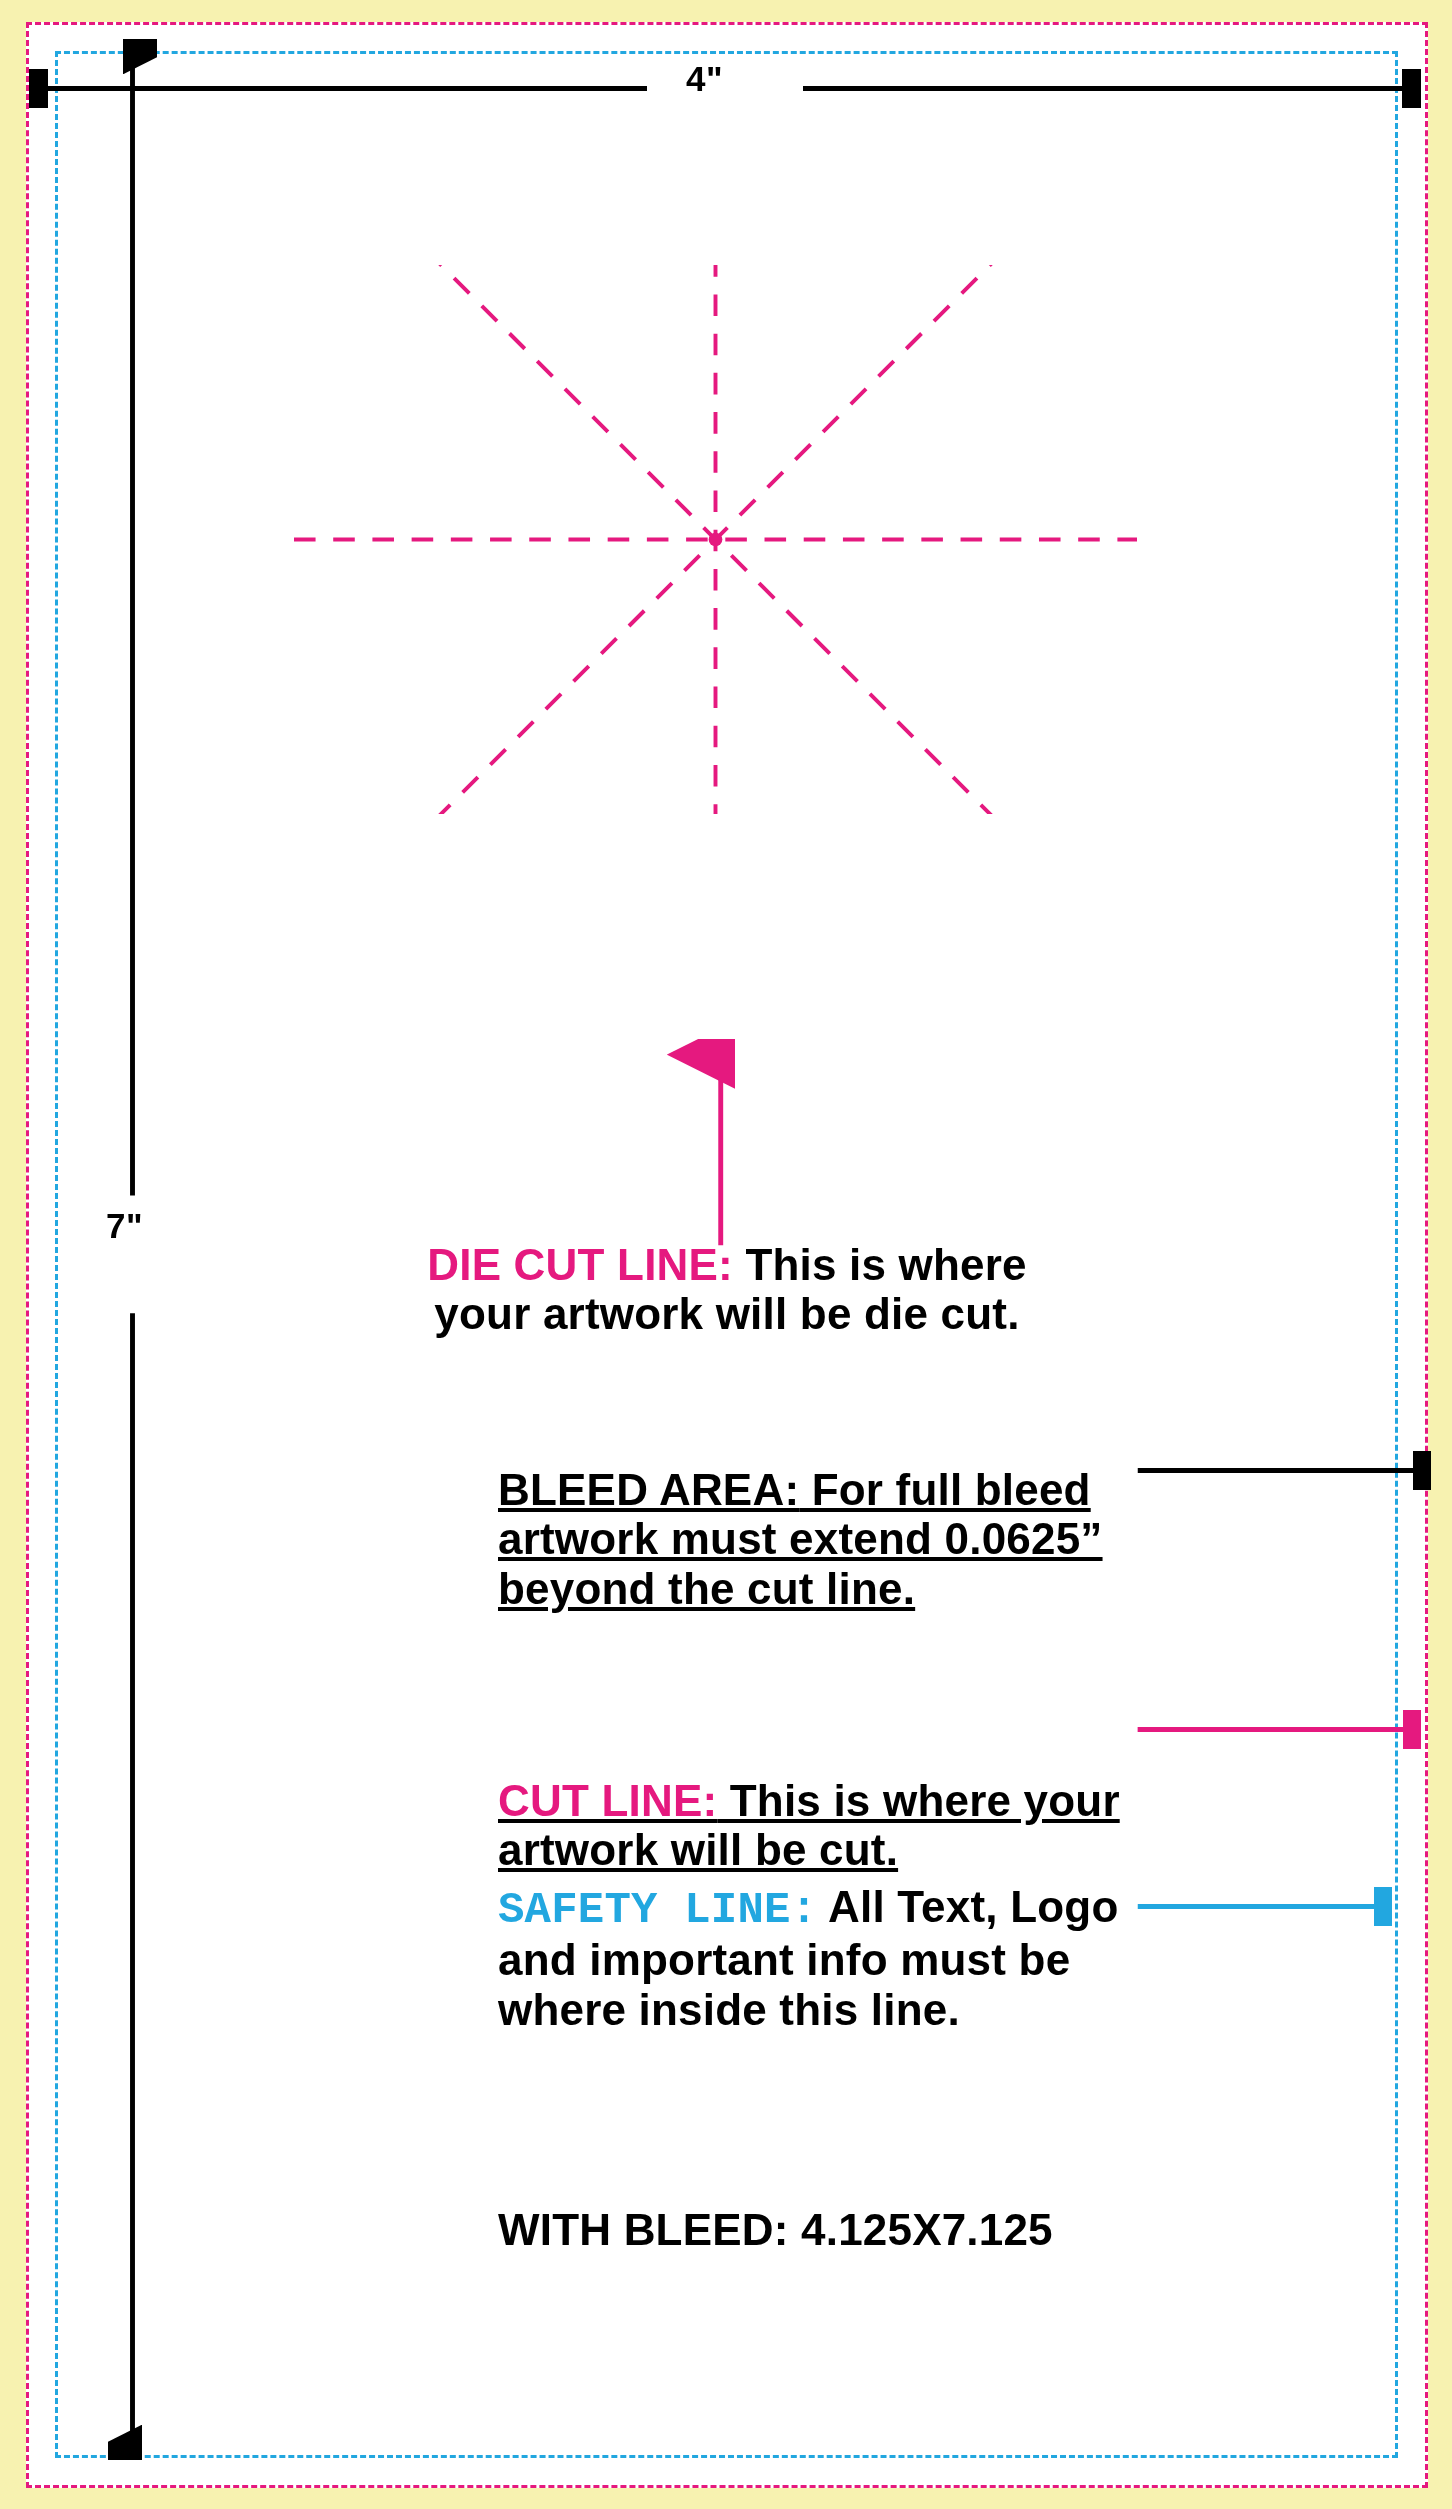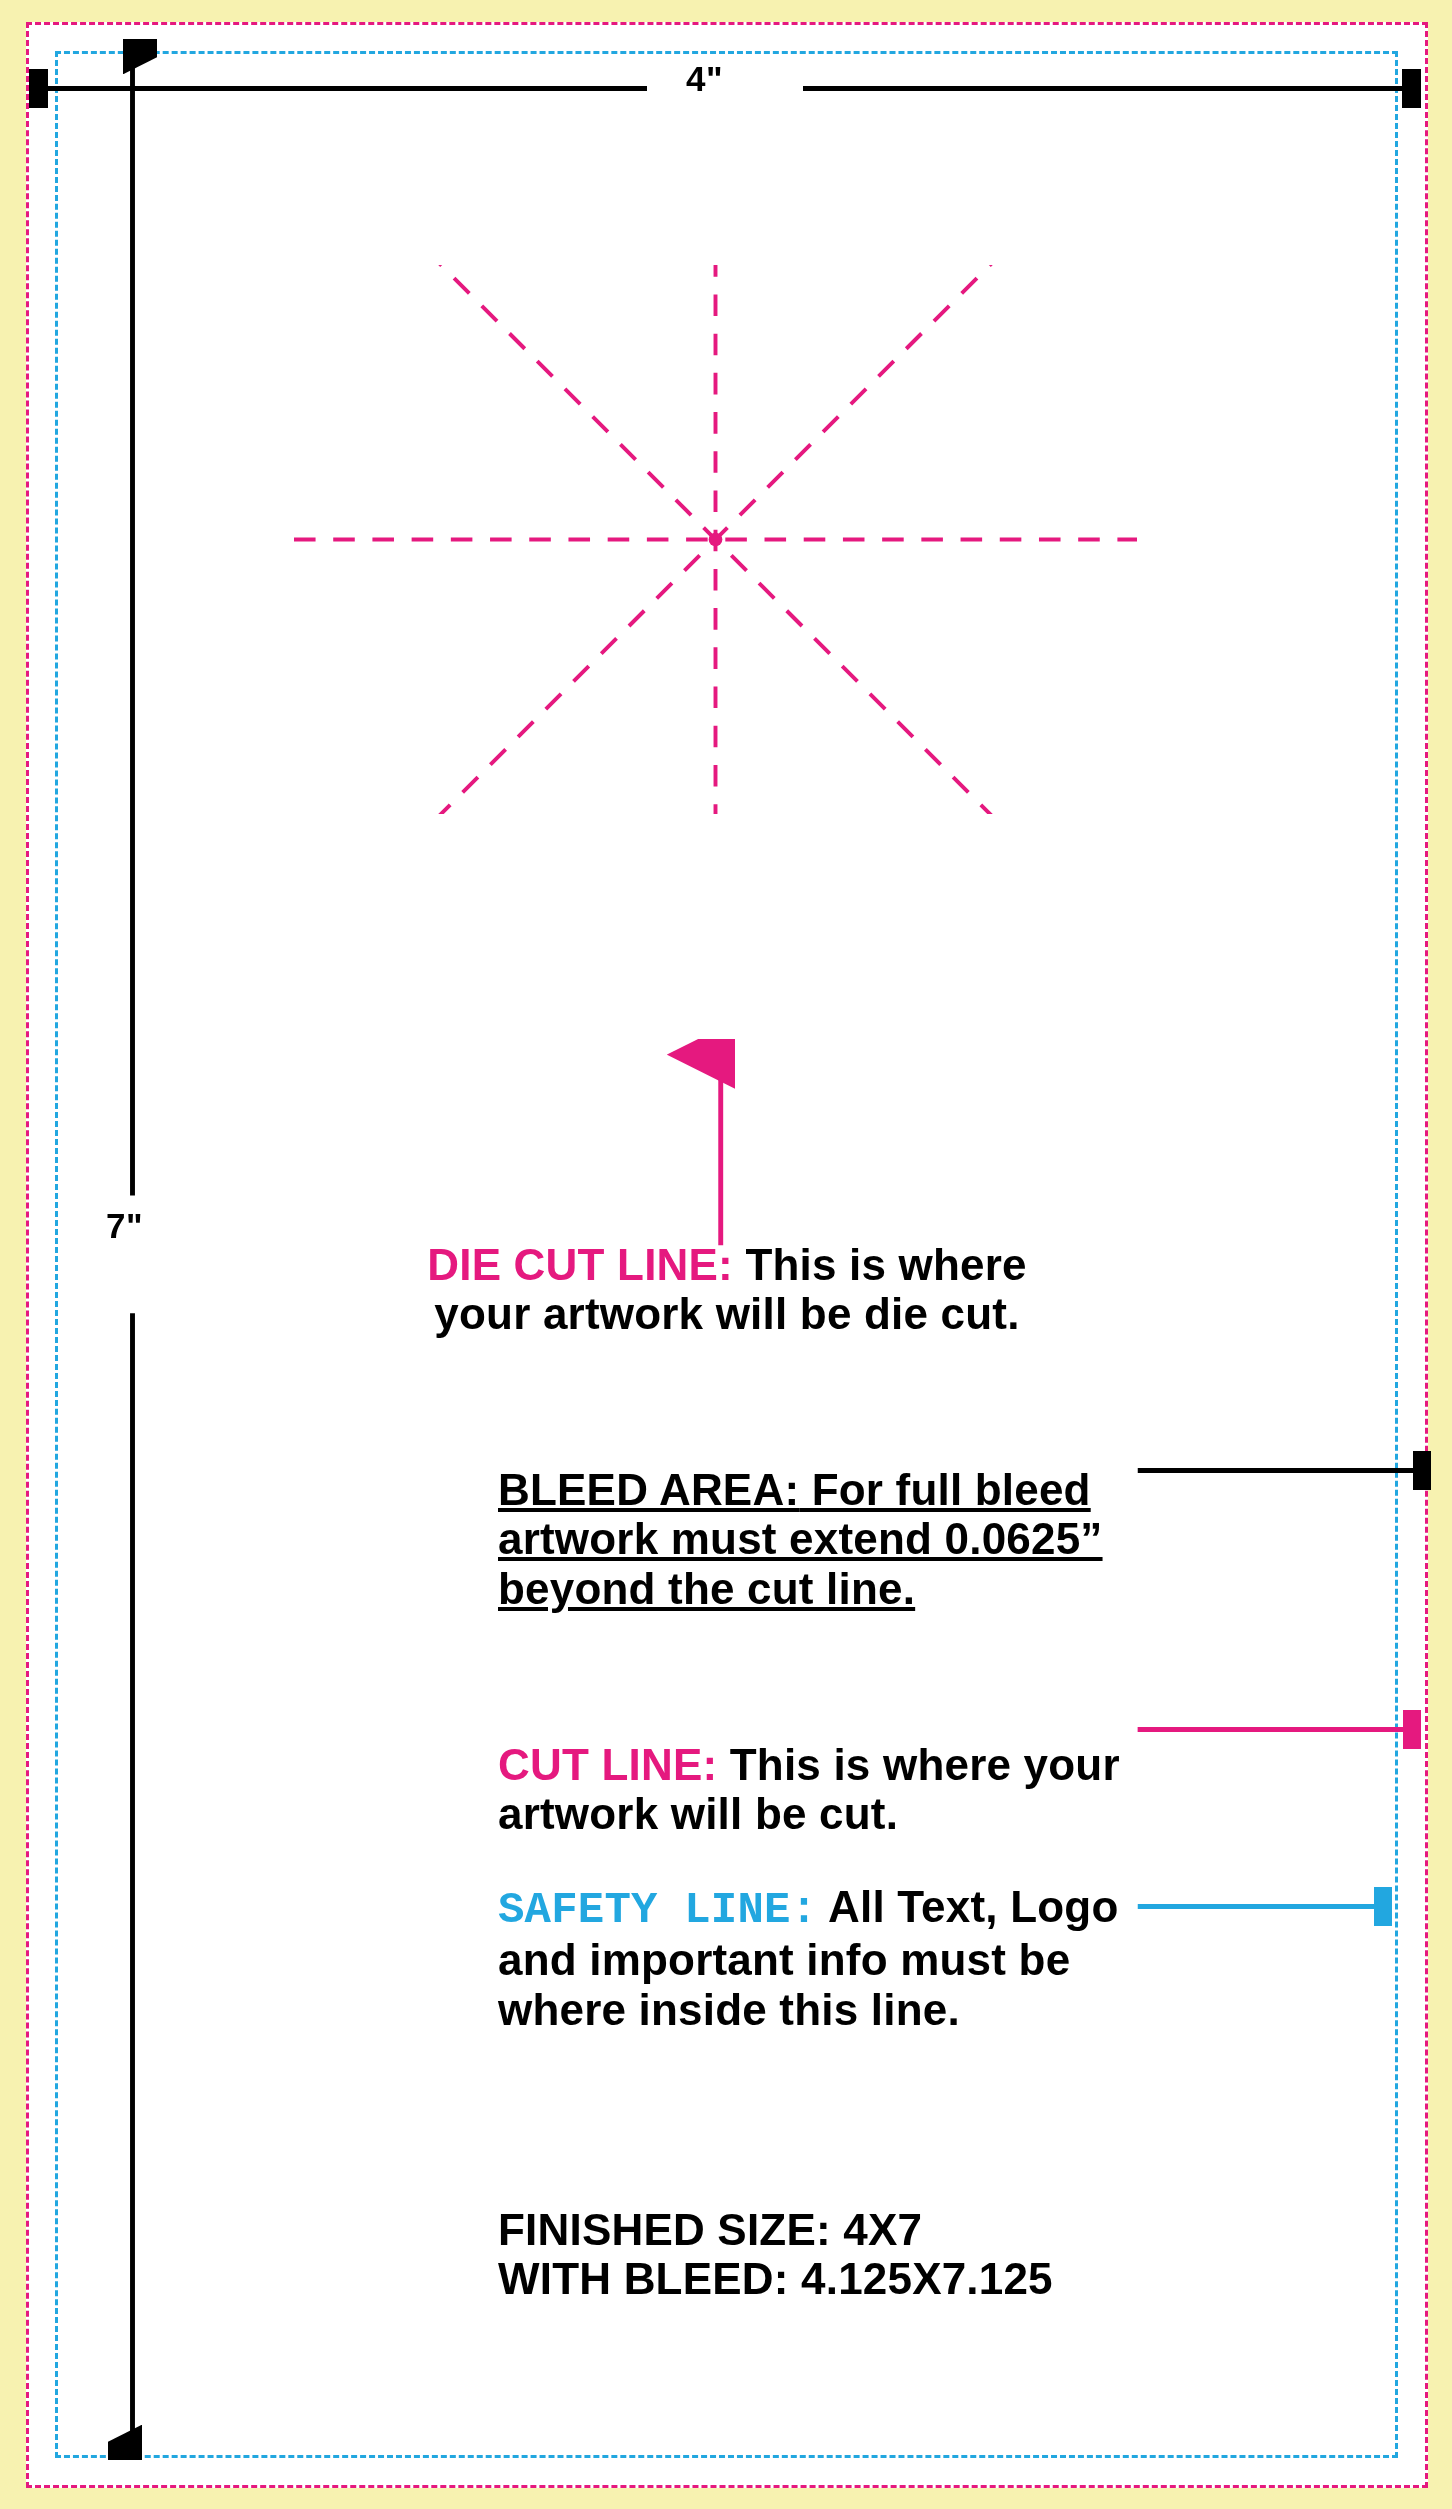--- a/index.html
+++ b/index.html
@@ -118,22 +118,23 @@
     text-align: center;
   }
   .c-bleed {
     left: 498px;
     top: 1465px;
     width: 647px;
     text-decoration: underline;
   }
   .c-cut {
     left: 498px;
-    top: 1740px;
+    top: 1776px;
     width: 647px;
+    text-decoration: underline;
   }
   .c-safety {
     left: 498px;
     top: 1882px;
     width: 647px;
   }
   .c-size {
     left: 498px;
     top: 2205px;
     width: 686px;
@@ -244,18 +245,17 @@
 
   <div class="callout c-cut">
     <span class="k-pink">CUT LINE:</span><span class="k-black"> This is where your artwork will be cut.</span>
   </div>
 
   <div class="callout c-safety">
     <span class="k-blue">SAFETY LINE:</span><span class="k-black"> All Text, Logo and important info must be where inside this line.</span>
   </div>
 
   <div class="callout c-size">
-    <div>FINISHED SIZE: 4X7</div>
     <div>WITH BLEED: 4.125X7.125</div>
   </div>
 
 </div>
 
 
 </body></html>

